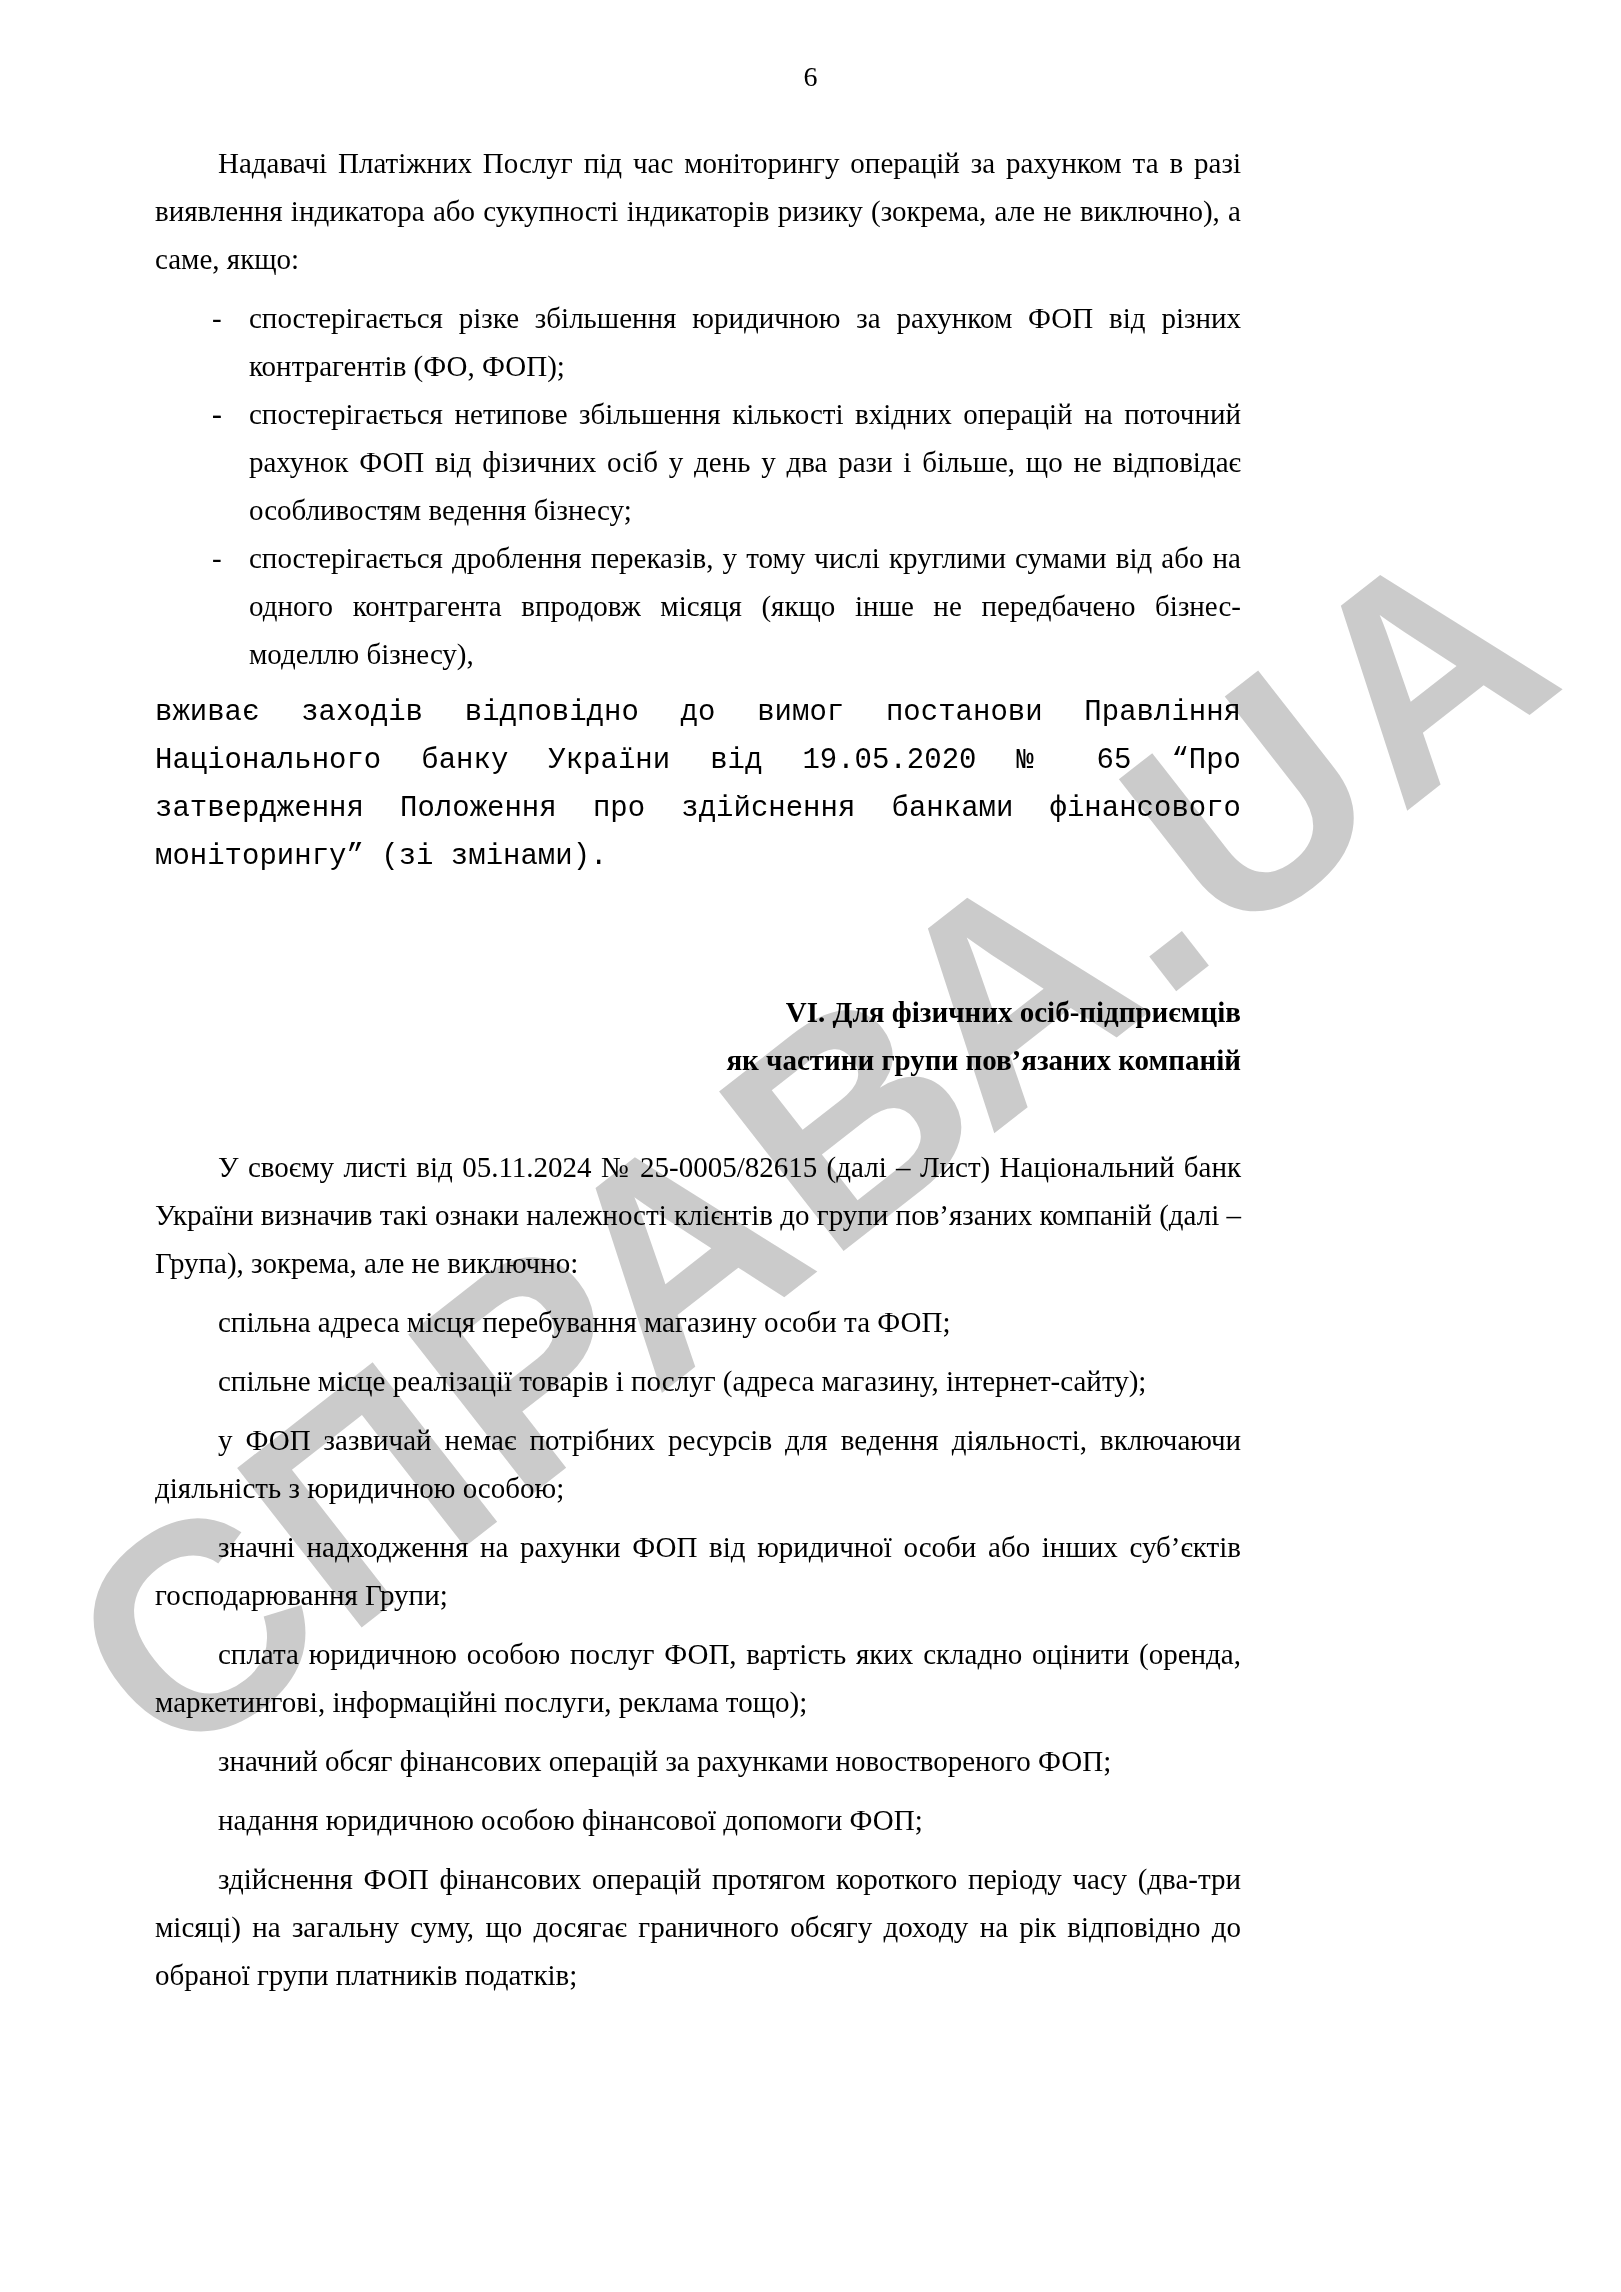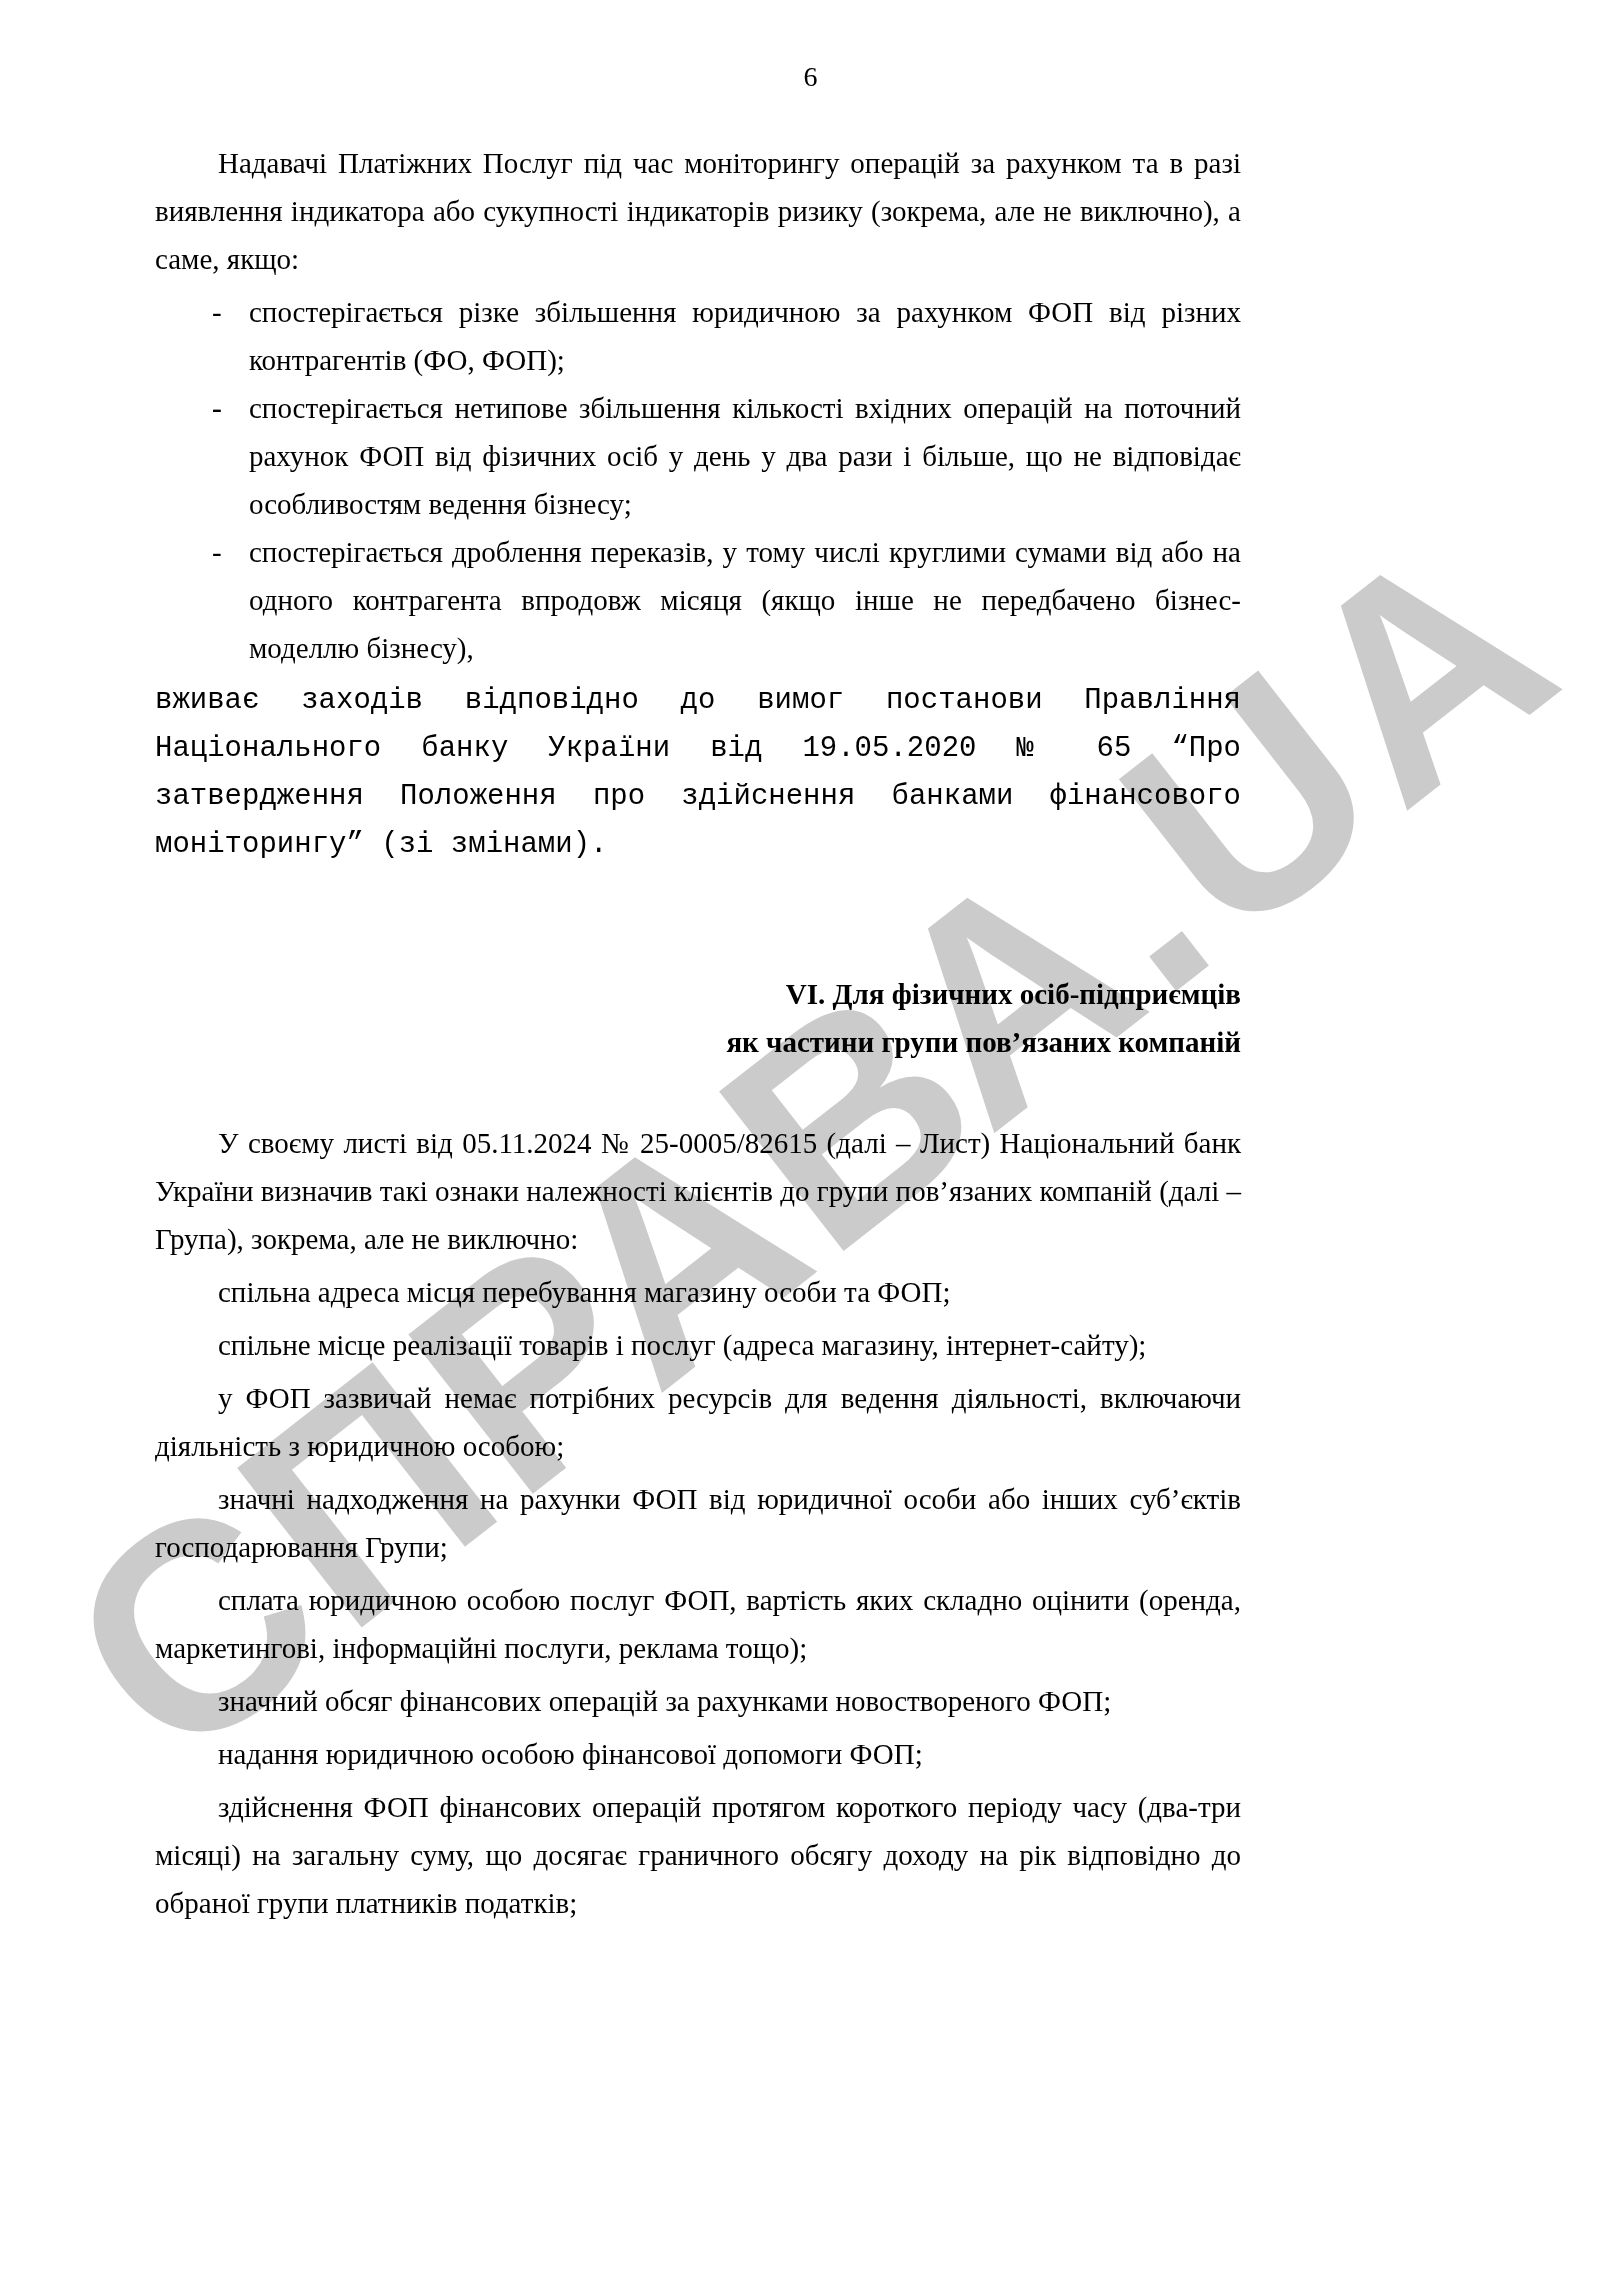--- a/index.html
+++ b/index.html
@@ -56,21 +56,21 @@
     line-height: 1;
     padding-top: 63px;
     padding-bottom: 0;
   }
 
   .para {
     font-size: 29px;
     line-height: 48px;
     text-align: justify;
     text-justify: inter-word;
-    margin: 5px;
+    margin: 11px;
     width: 1086px;
     margin-left: 155px;
     hyphens: none;
   }
   .para.indent {
     text-indent: 63px;
   }
   .para.first-para {
     margin-top: 48px;
   }

